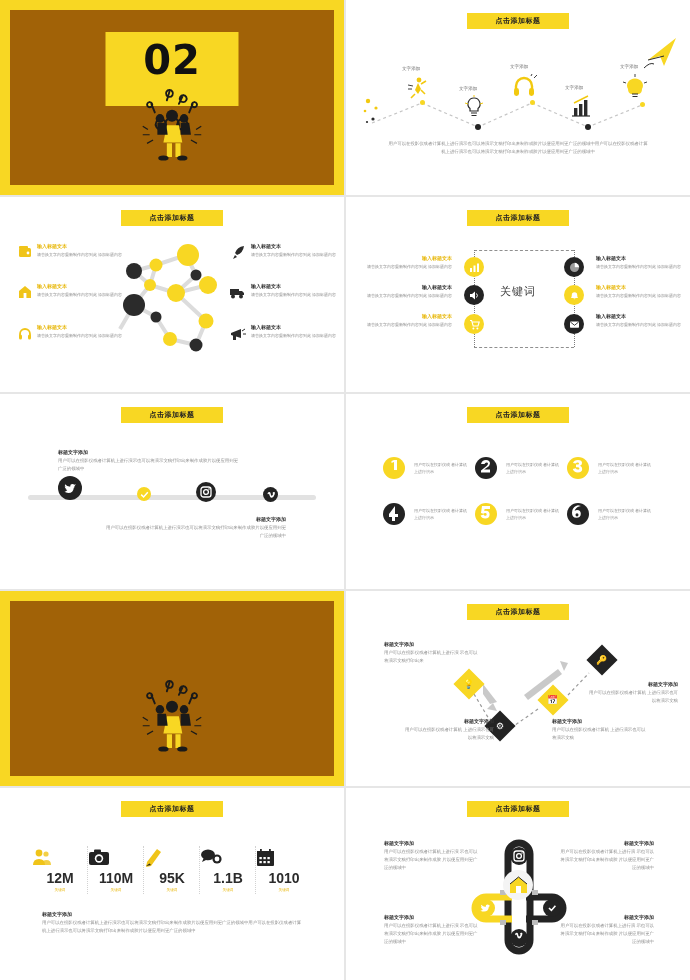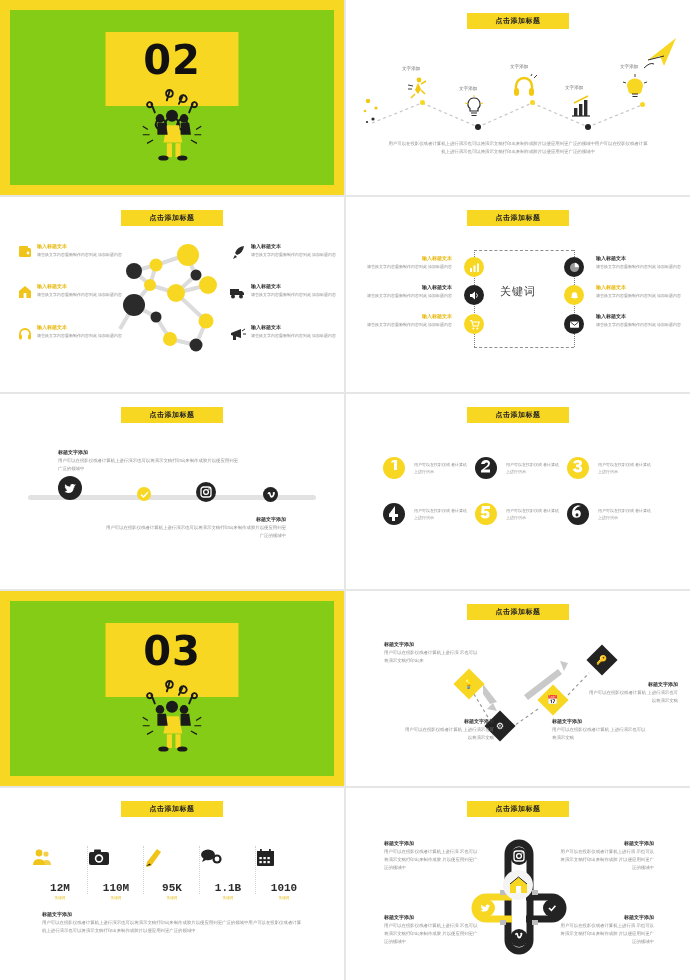--- a/index.html
+++ b/index.html
@@ -6,21 +6,21 @@
   html,body{width:690px;height:980px;background:#e9e9e9;
     font-family:"Liberation Sans","DejaVu Sans",sans-serif;}
   .deck{width:690px;height:980px;display:grid;
         grid-template-columns:344px 344px;grid-template-rows:repeat(5,195px);
         gap:2px 2px;background:#e6e6e6;align-content:start;}
   .slide{position:relative;background:#ffffff;overflow:hidden;}
 
   
   .sec{background:#F7D game;}
   .sec{background:#F8D723;}
-  .sec-inner{position:absolute;left:10px;top:10px;right:10px;bottom:10px;background:#84cc16;}
+  .sec-inner{position:absolute;left:10px;top:10px;right:10px;bottom:10px;background:#a16207;}
   .sec-block{position:absolute;left:50%;transform:translateX(-50%);top:22px;
              width:133px;height:74px;background:#F8D723;}
   .sec-num{position:absolute;left:0;right:0;top:5px;text-align:center;
            font-size:40px;font-weight:bold;color:#111;letter-spacing:1px;
            font-family:"DejaVu Sans",sans-serif;}
   .crowd{position:absolute;left:50%;transform:translateX(-50%);top:68px;
          width:86px;height:86px;}
 
   
   .ttl{position:absolute;left:50%;transform:translateX(-50%);top:13px;
@@ -64,22 +64,22 @@
   
   .dia{position:absolute;width:22px;height:22px;transform:rotate(45deg);
        display:flex;align-items:center;justify-content:center;}
   .dia>span{transform:rotate(-45deg);color:#fff;font-size:9px;}
   .dia.y{background:#F8D723;}
   .dia.k{background:#232323;}
 
   
   .stat{position:absolute;width:56px;text-align:center;}
   .stat .ic{font-size:15px;line-height:1;height:18px;}
-  .stat .nm{font-size:11px;font-weight:bold;color:#2b2b2b;margin-top:16px;
-            font-family:Liberation Mono, monospace;}
+  .stat .nm{font-size:14px;font-weight:bold;color:#2b2b2b;margin-top:4px;
+            font-family:Liberation Sans, sans-serif;}
   .stat .sub{font-size:3.6px;color:#E8B80C;margin-top:2px;}
   .sep{position:absolute;border-left:1px dotted #d2d2d2;top:58px;height:48px;}
 
   
   .hub{position:absolute;left:50%;top:97px;transform:translate(-50%,-50%);
        width:30px;height:30px;border-radius:50%;background:#f4f4f4;
        display:flex;align-items:center;justify-content:center;z-index:3;}
   svg{display:block;overflow:visible;}
 </style>
 </head>
@@ -473,23 +473,20 @@
         <circle cx="12" cy="12" r="11" fill="#232323"></circle>
         <path d="M15 4 q-5 .6 -6.4 5 q1 -1 2.6 -1 q3.6 0 3.6 3.8 q0 4 -4.4 4 q-4.4 0 -4.4 -5
                  q0 -6 6 -7.6z M11 11.2 q-1.5 0 -1.5 1.6 q0 1.6 1.5 1.6 q1.5 0 1.5 -1.6 q0 -1.6 -1.5 -1.6z" fill="#fff"></path>
       </svg>
       <div class="b" style="position:absolute;left:32px;top:5px;width:54px;">用户可以在投影仪或 者计算机上进行演示</div>
     </div>
   </div>
 
   <div class="slide sec">
     <div class="sec-inner">
-      <div class="sec-block">
-        <div class="sec-num">03</div>
-      </div>
       <svg class="crowd" viewBox="0 0 100 100">
         <g fill="none" stroke="#1a1a1a" stroke-width="2.2" stroke-linecap="round">
           <path d="M30 40 L26 30 M24 28 a3 3 0 1 0 .1 0"></path>
           <path d="M70 40 L74 30 M76 28 a3 3 0 1 0 .1 0"></path>
           <path d="M44 26 l3 -10 M47 14 a4 4 0 1 0 .1 0"></path>
           <path d="M58 30 l4 -8 M63 20 a4 4 0 1 0 .1 0"></path>
         </g>
         <g fill="#F8D723">
           <path d="M44 55 h14 l4 20 h-22 z"></path>
           <path d="M44 76 h6 v16 h-6 z M54 76 h6 v16 h-6 z"></path>

